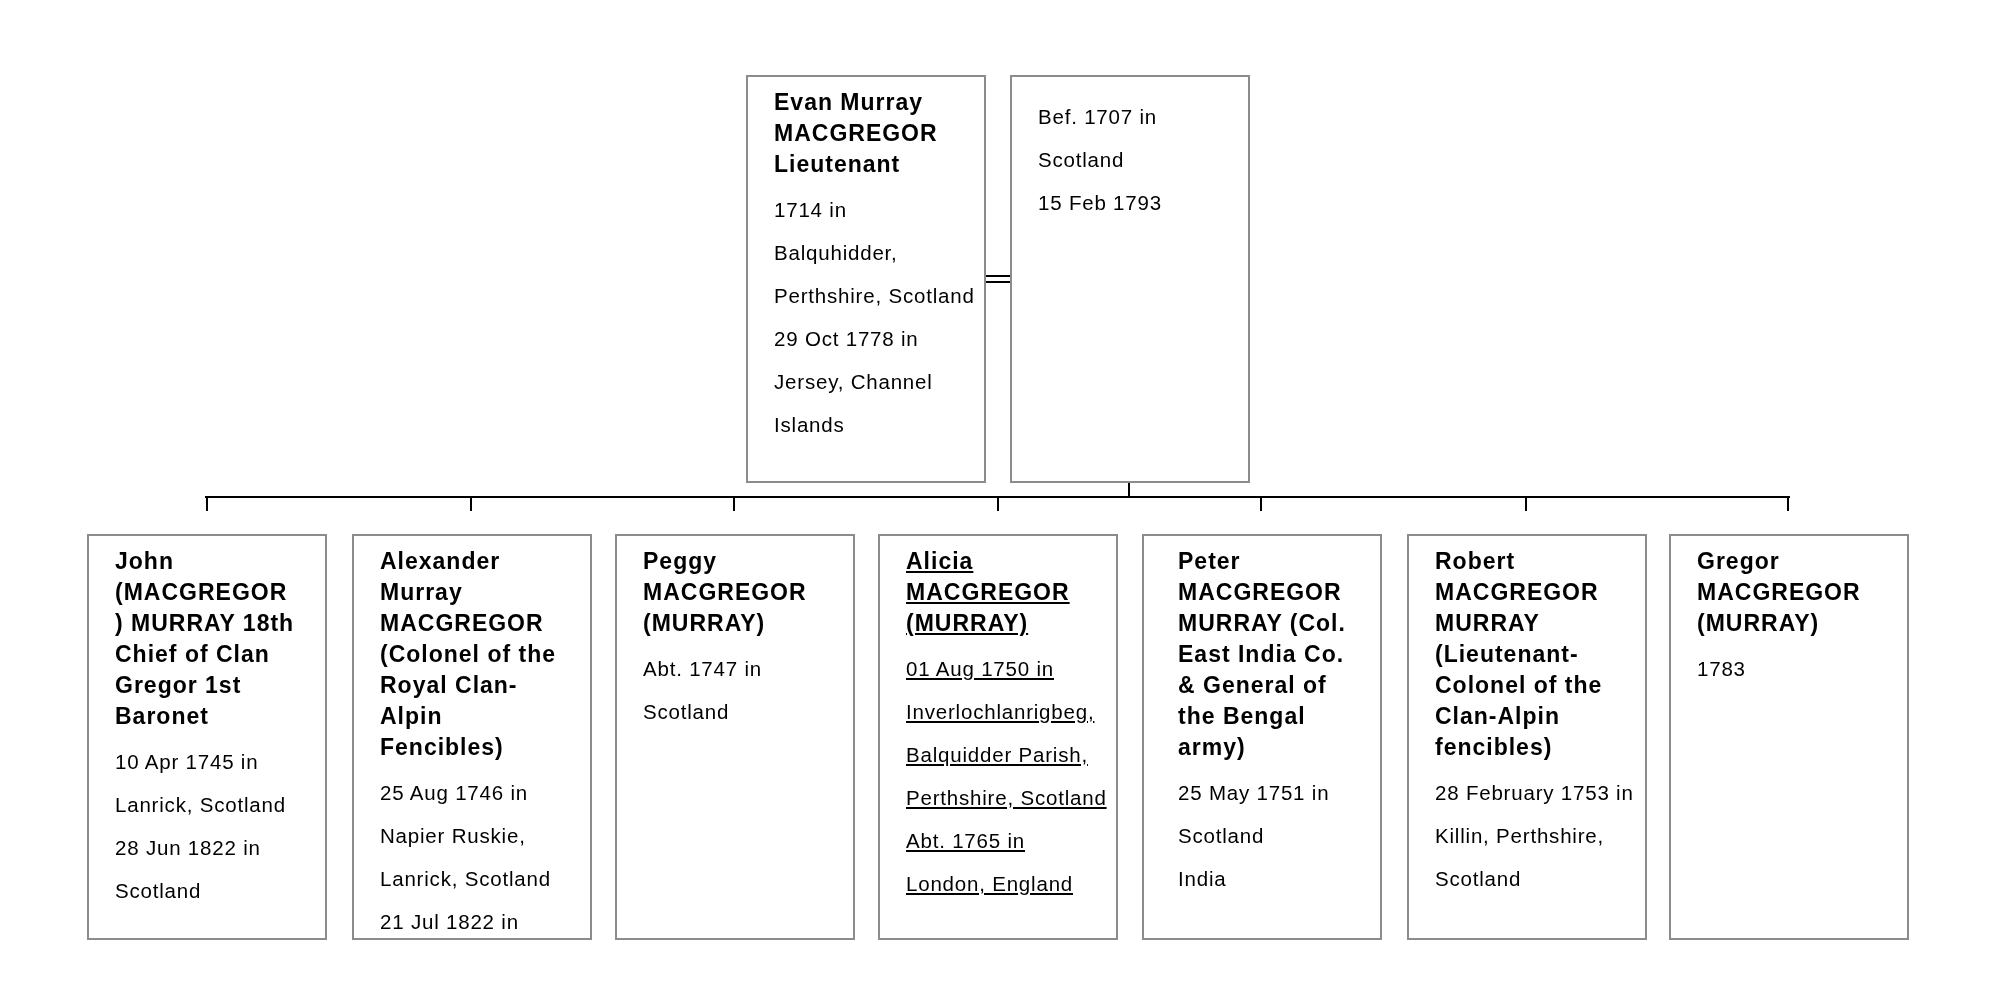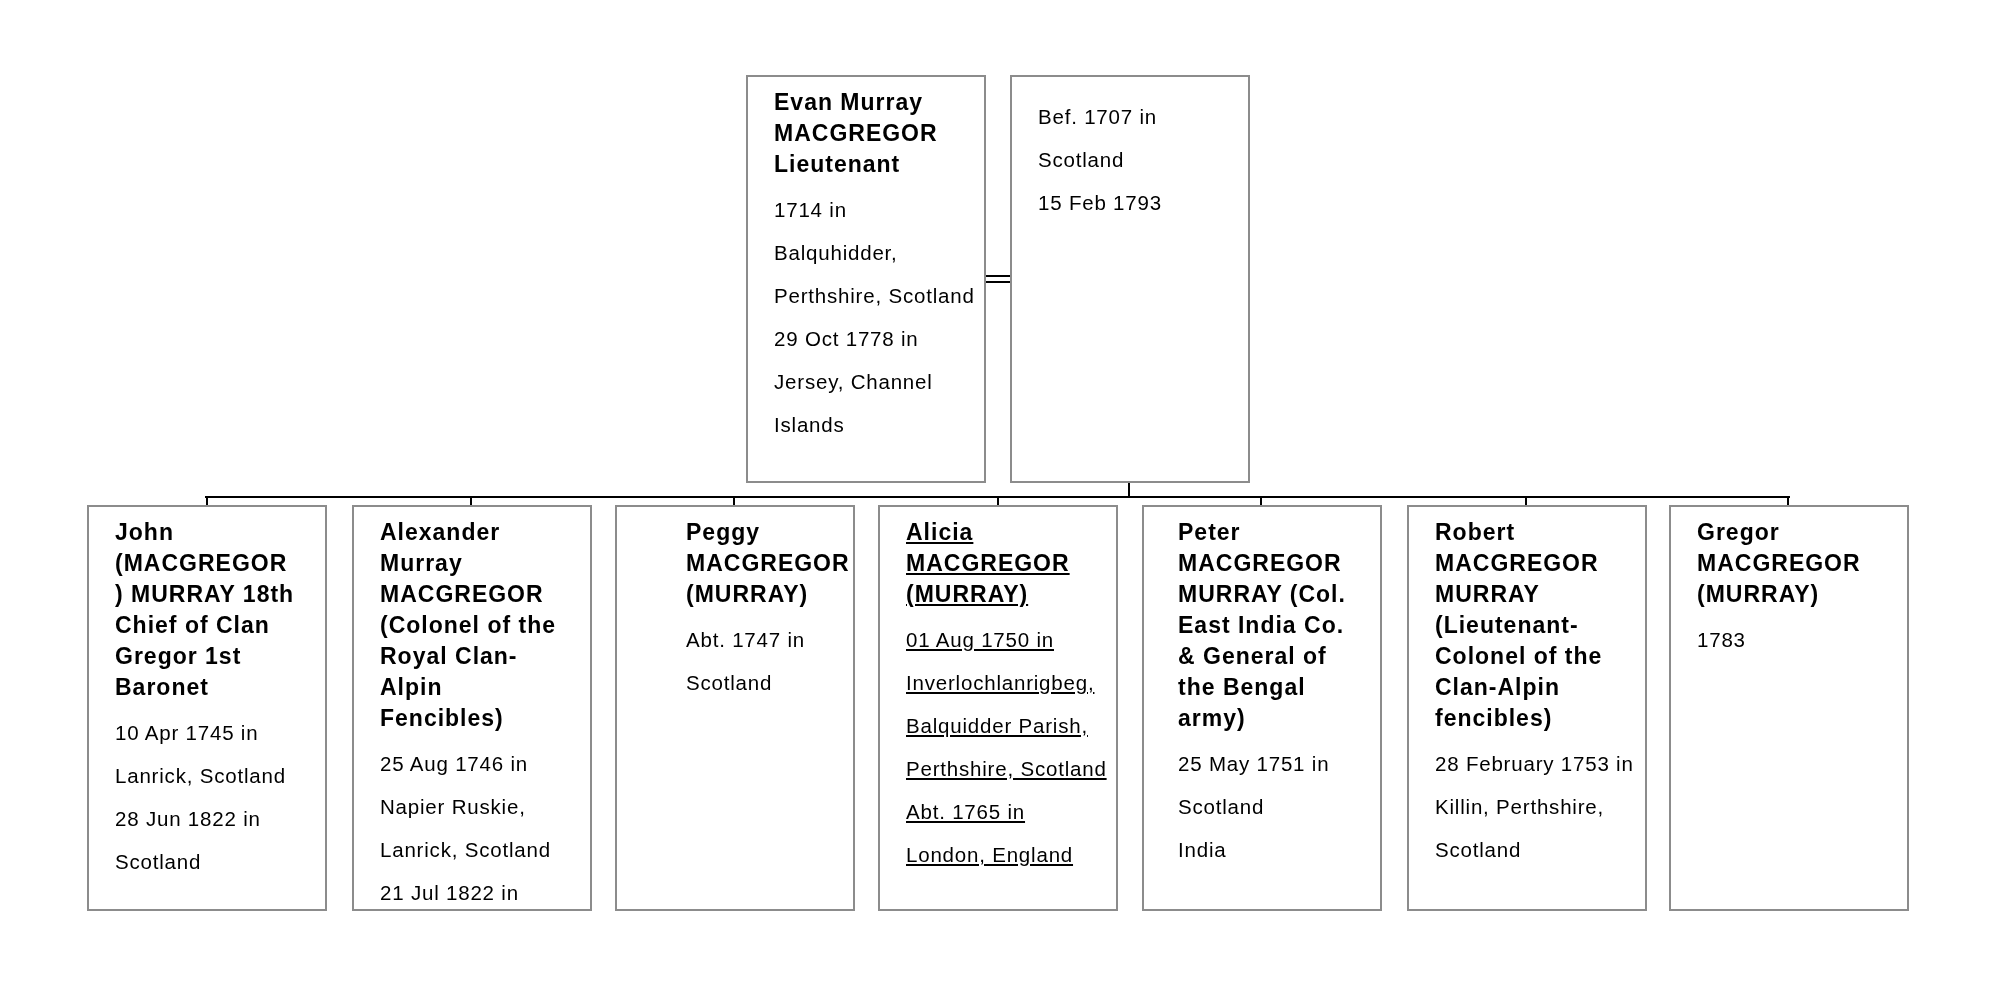--- a/index.html
+++ b/index.html
@@ -15,21 +15,21 @@
   .person{
     position:absolute;
     box-sizing:border-box;
     width:240px;
     border:2px solid #8c8c8c;
     background:#ffffff;
     padding-top:10px;
     overflow:hidden;
   }
   .parent-box{top:75px;height:408px;}
-  .child-box{top:505px;height:406px;text-align:right;}
+  .child-box{top:534px;height:406px;text-align:right;}
   .ln{
     display:block;
     width:max-content;
     max-width:236px;
     margin-left:26px;
     white-space:nowrap;
   }
   .name .ln{
     font-weight:bold;
     font-size:23px;
@@ -114,21 +114,21 @@
         </div>
         <div class="details">
           <div class="ln">25 Aug 1746 in</div>
           <div class="ln">Napier Ruskie,</div>
           <div class="ln">Lanrick, Scotland</div>
           <div class="ln">21 Jul 1822 in</div>
           <div class="ln">Edinburgh,</div>
           <div class="ln">Midlothian, Scotland</div>
         </div>
       </div>
-      <div class="person child-box" style="left: 615px; padding-left: 43px;">
+      <div class="person child-box" style="left: 615px;">
         <div class="name">
           <div class="ln">Peggy</div>
           <div class="ln">MACGREGOR</div>
           <div class="ln">(MURRAY)</div>
         </div>
         <div class="details">
           <div class="ln">Abt. 1747 in</div>
           <div class="ln">Scotland</div>
         </div>
       </div>

